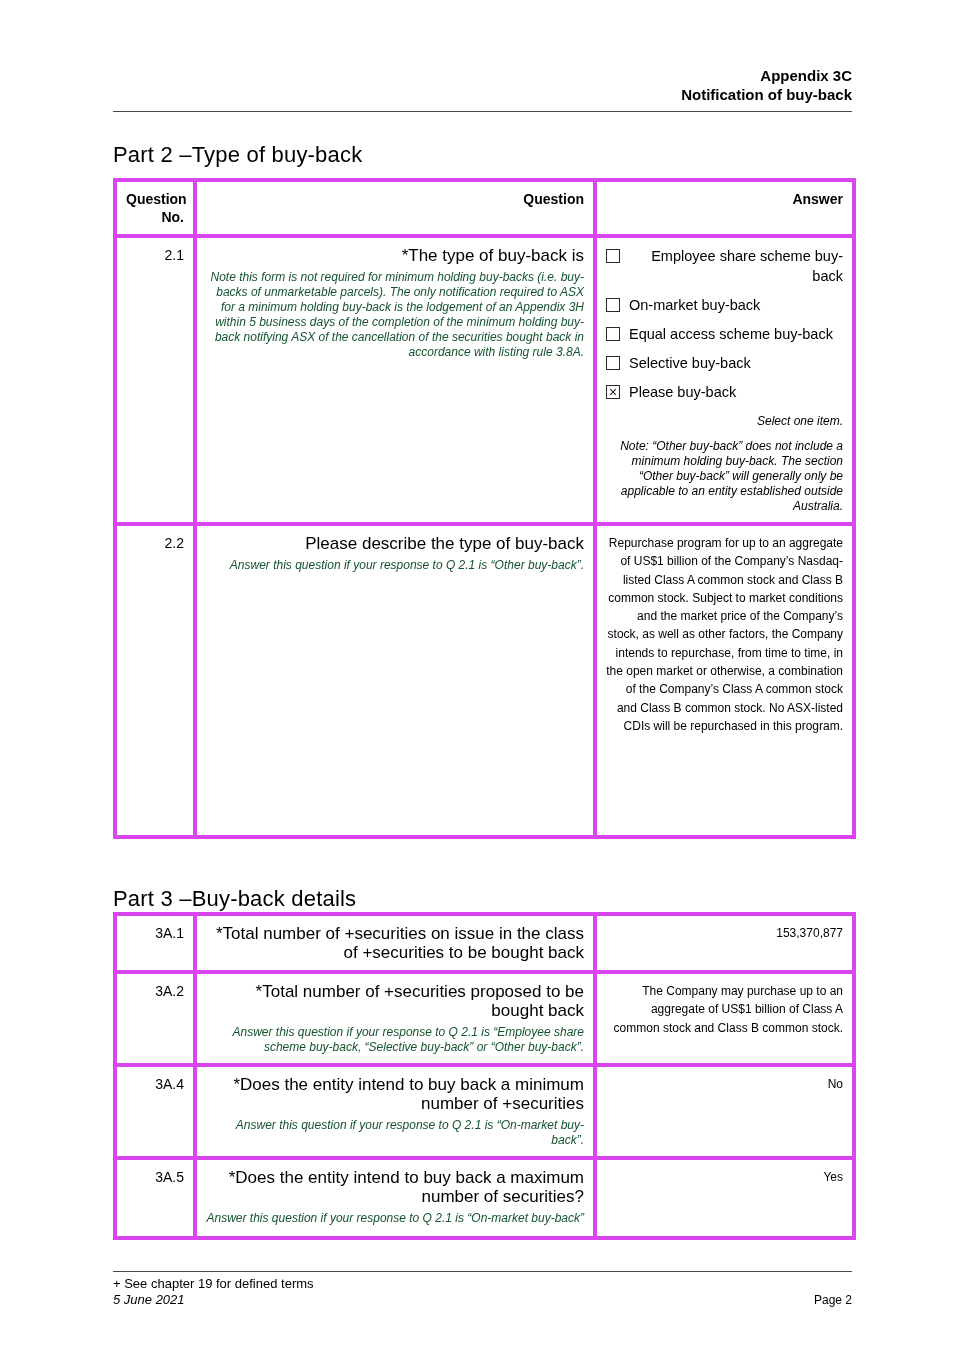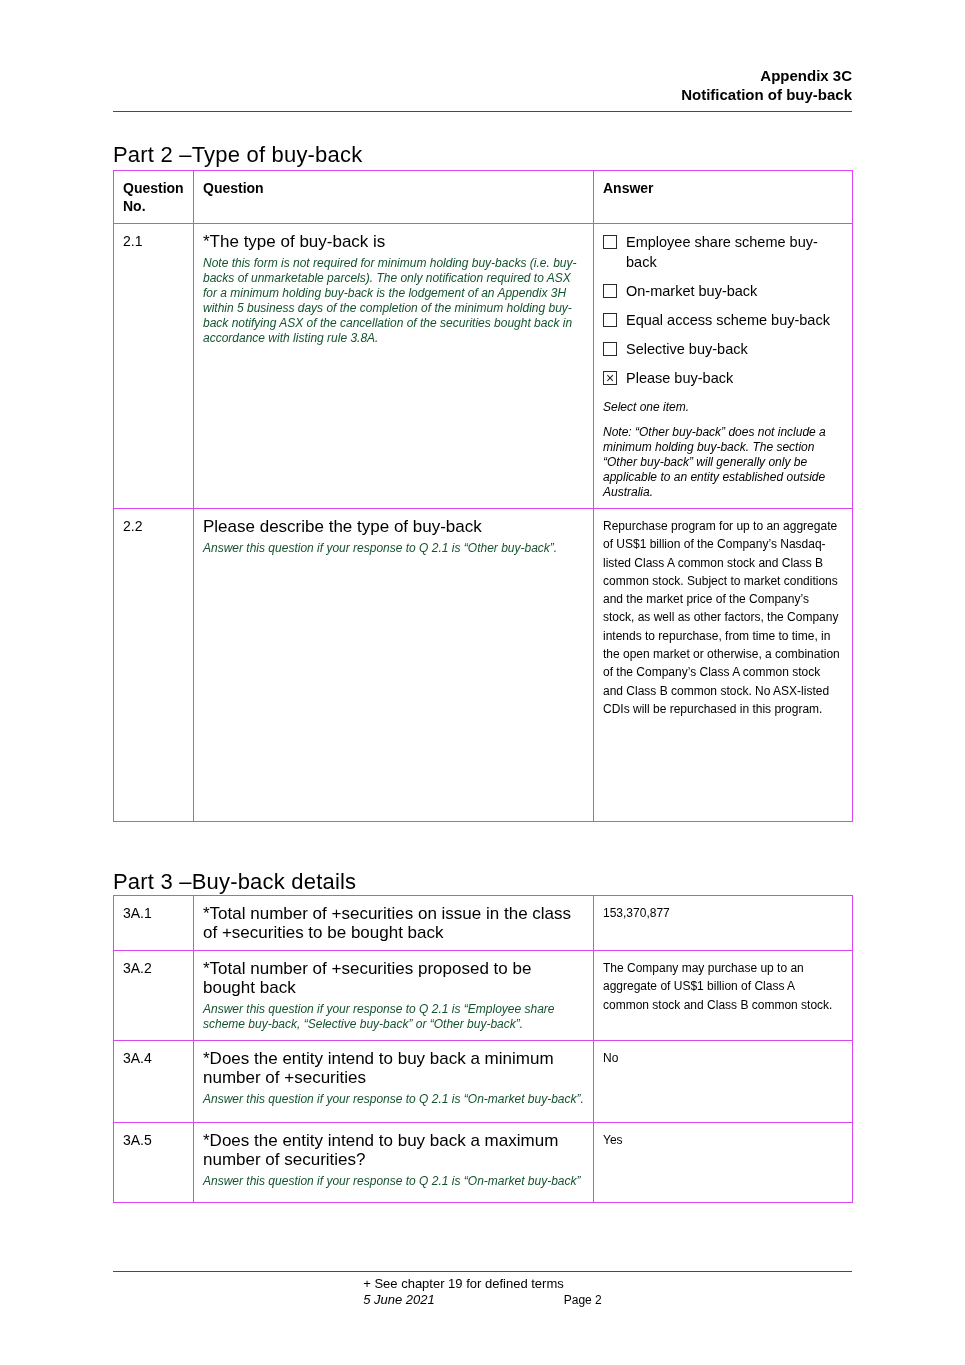--- a/index.html
+++ b/index.html
@@ -6,27 +6,27 @@
   .page{
     width:965px;height:1365px;background:#ffffff;position:relative;
     font-family:"Liberation Sans","DejaVu Sans",sans-serif;color:#000;
     box-sizing:border-box;overflow:hidden;
   }
   .content{position:absolute;left:113px;top:14px;width:739px;}
   
   .doc-header{padding-top:52px;text-align:right;font-weight:bold;font-size:15px;line-height:19px;}
   .header-rule{border:none;border-top:1px solid #4a4a4a;margin:7px 0 0 0;}
   
-  .part-heading{font-size:22px;font-weight:400;letter-spacing:0.2px;margin:30px 0 2px 0;}
+  .part-heading{font-size:22px;font-weight:400;letter-spacing:0.2px;margin:30px 0 10px 0;}
   .part-heading.p3{margin:47px 0 0 0;}
   .part-heading.p3a{margin:17px 0 13px 0;}
   
   table.form{border-collapse:collapse;width:739px;table-layout:fixed;}
   table.form td,table.form th{
-    border:1px solid #d946ef;vertical-align:top;text-align:left;
+    border:4px solid #d946ef;vertical-align:top;text-align:right;
     padding:8px 9px;font-size:14px;line-height:18px;box-sizing:border-box;
   }
   col.c-no{width:80px;} col.c-q{width:400px;} col.c-a{width:259px;}
   th.hdr{font-size:14.5px;font-weight:bold;line-height:18px;padding-top:9px;}
   th.hdr.no{white-space:pre-line;}
   tr.hdr-row{height:47px;}
   tr.r21{height:270px;} tr.r22{height:313px;}
   tr.r3a1{height:47px;} tr.r3a2{height:85px;} tr.r3a4{height:82px;} tr.r3a5{height:80px;}
   .q-title{font-size:17px;line-height:19px;}
   .note{font-style:italic;font-size:12px;line-height:15px;margin-top:5px;color:#14532d;}
@@ -35,21 +35,21 @@
   .opt{display:flex;gap:9px;margin-bottom:9px;font-size:14.5px;line-height:20px;}
   .box{
     flex:none;width:12px;height:12px;margin-top:3px;border:1.5px solid #2a2a2a;
     display:flex;align-items:center;justify-content:center;
     font-size:14px;line-height:10px;font-weight:400;color:#1a1a1a;
   }
   .select-note{font-style:italic;font-size:12px;line-height:15px;margin:12px 0 0 0;}
   .ans-note{font-style:italic;font-size:12px;line-height:15px;margin-top:10px;}
   
   .footer{position:absolute;left:113px;top:1271px;width:739px;border-top:1px solid #4a4a4a;padding-top:4px;}
-  .footer-flex{display:flex;justify-content:center;align-items:flex-end;}
+  .footer-flex{display:flex;justify-content:space-between;align-items:flex-end;}
   .footer-left{font-size:13px;line-height:16px;}
   .footer-date{font-style:italic;}
   .footer-page{font-size:12px;line-height:16px;}
 </style>
 </head>
 <body>
 
 <div class="page">
   <div class="content">
 

